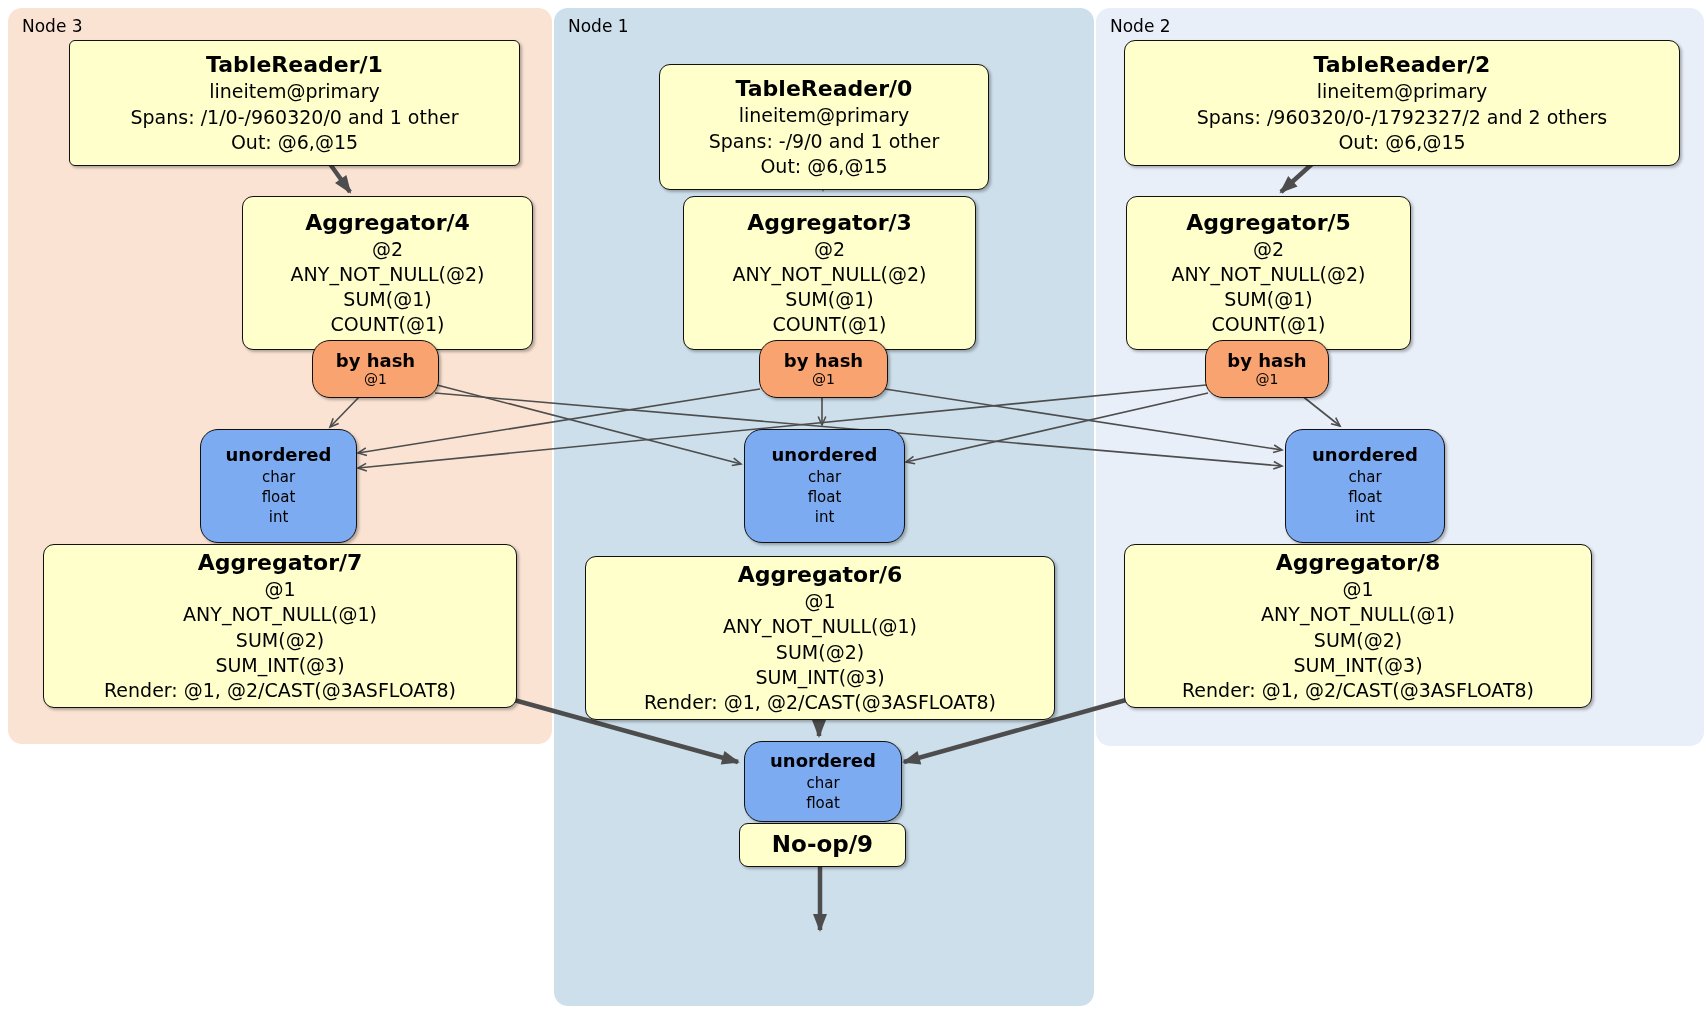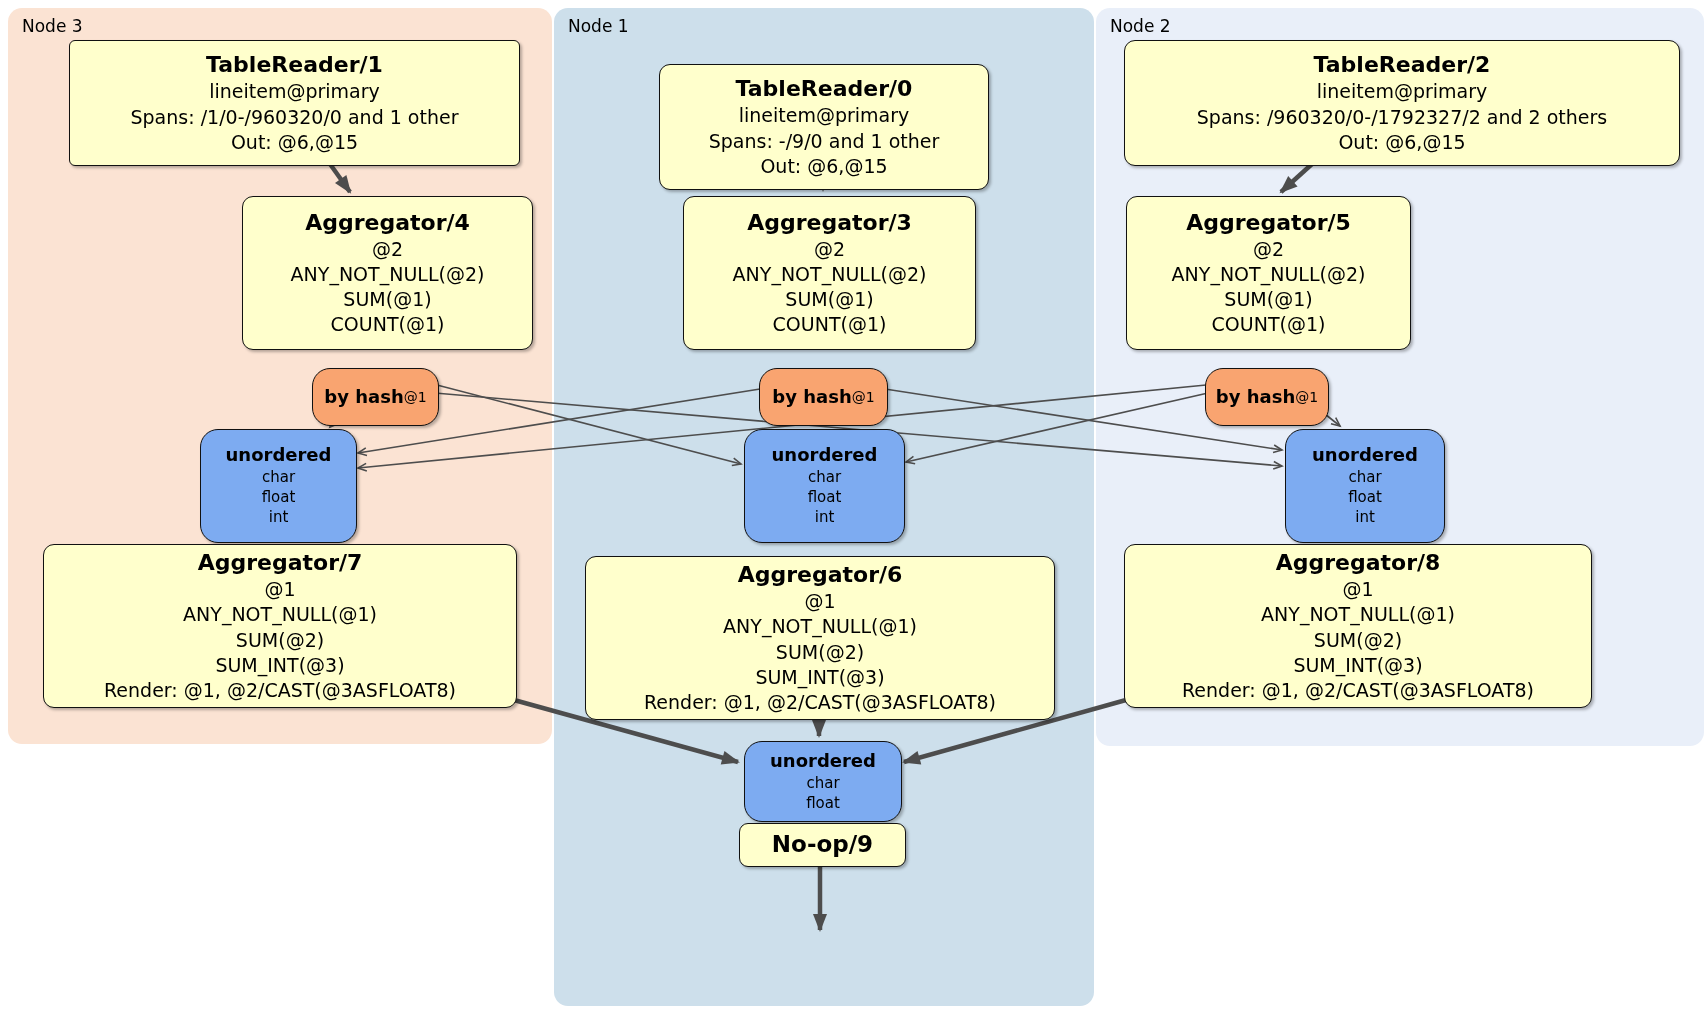--- a/index.html
+++ b/index.html
@@ -20,23 +20,22 @@
     text-align:center;
   }
   .proc-title { font-weight:bold; font-size:22px; line-height:1.28; white-space:nowrap; }
   .proc-line  { font-size:19px; line-height:1.32; white-space:nowrap; }
   .router {
     position:absolute; z-index:11;
     background:var(--router_fill,#f9a470);
     border:1.6px solid var(--border,#111111);
     border-radius:18px;
     box-shadow:2px 2px 3px rgba(0,0,0,0.28);
-    display:flex; flex-direction:row; justify-content:center; align-items:center;
+    display:flex; flex-direction:column; justify-content:center; align-items:center;
     text-align:center;
-    margin-top:28px;
   }
   .router-title { font-weight:bold; font-size:18px; line-height:1.2; }
   .router-detail { font-size:14px; line-height:1.2; }
   .sync {
     position:absolute; z-index:9;
     background:var(--sync_fill,#7dabf1);
     border:1.6px solid var(--border,#111111);
     border-radius:18px;
     box-shadow:2px 2px 3px rgba(0,0,0,0.28);
     display:flex; flex-direction:column; justify-content:center; align-items:center;

